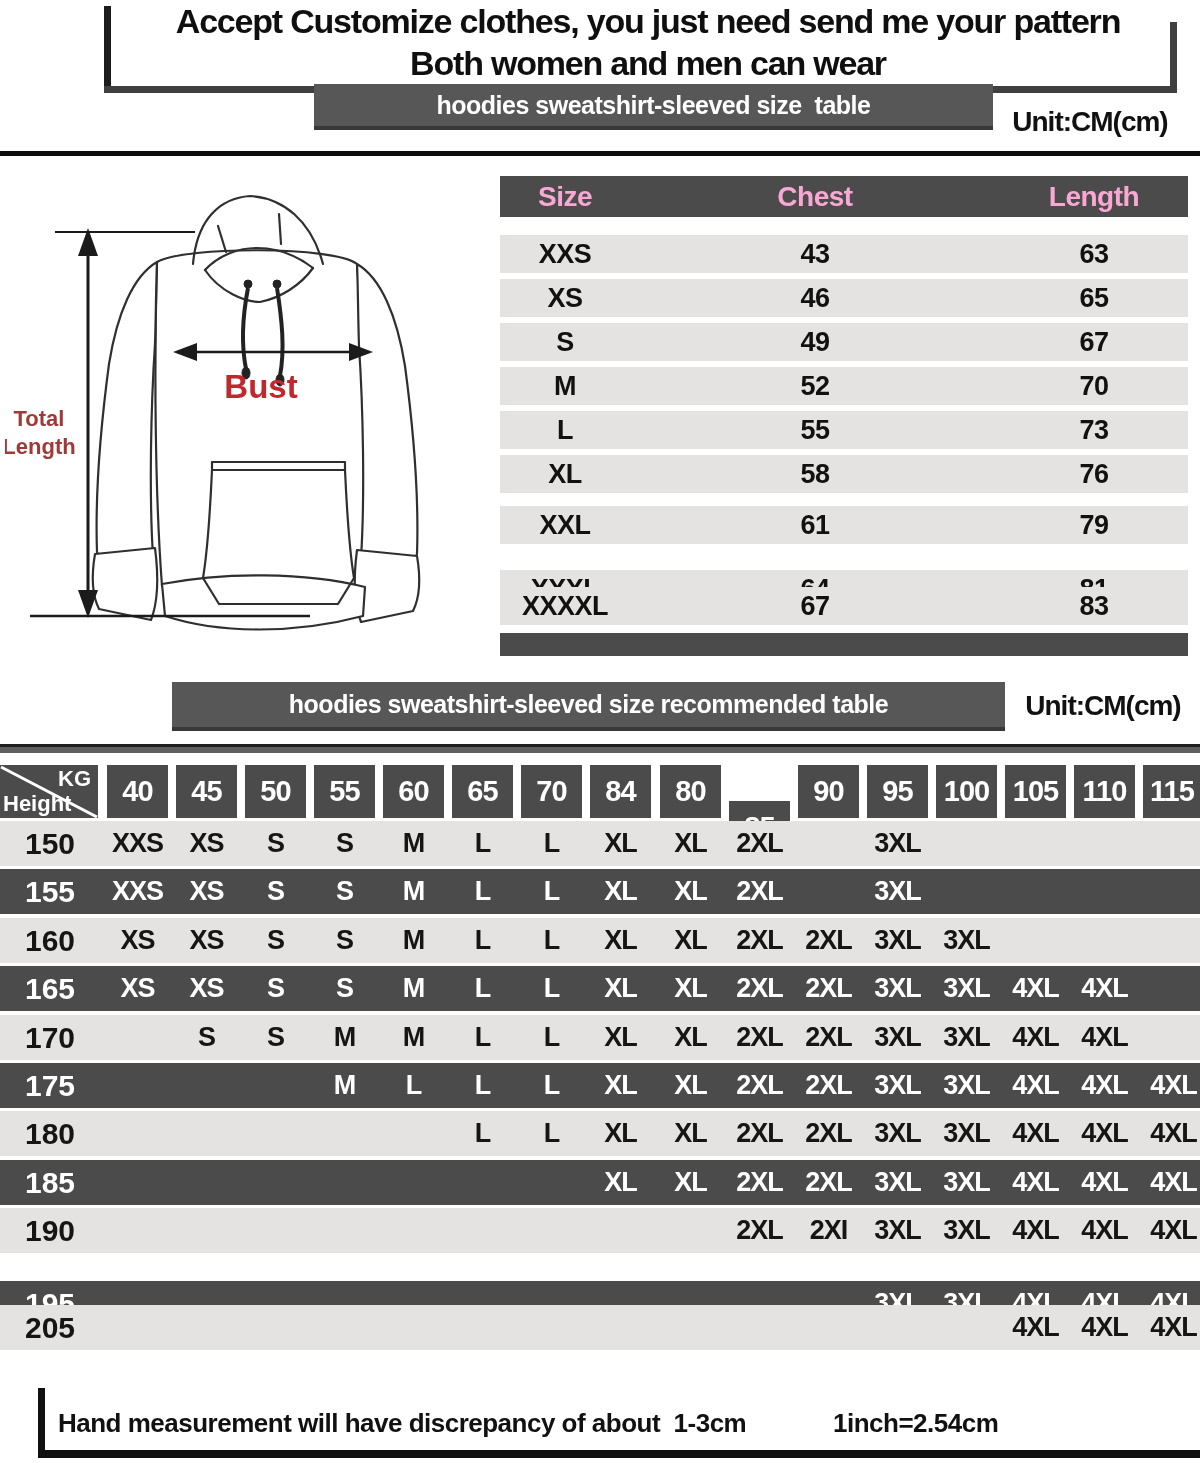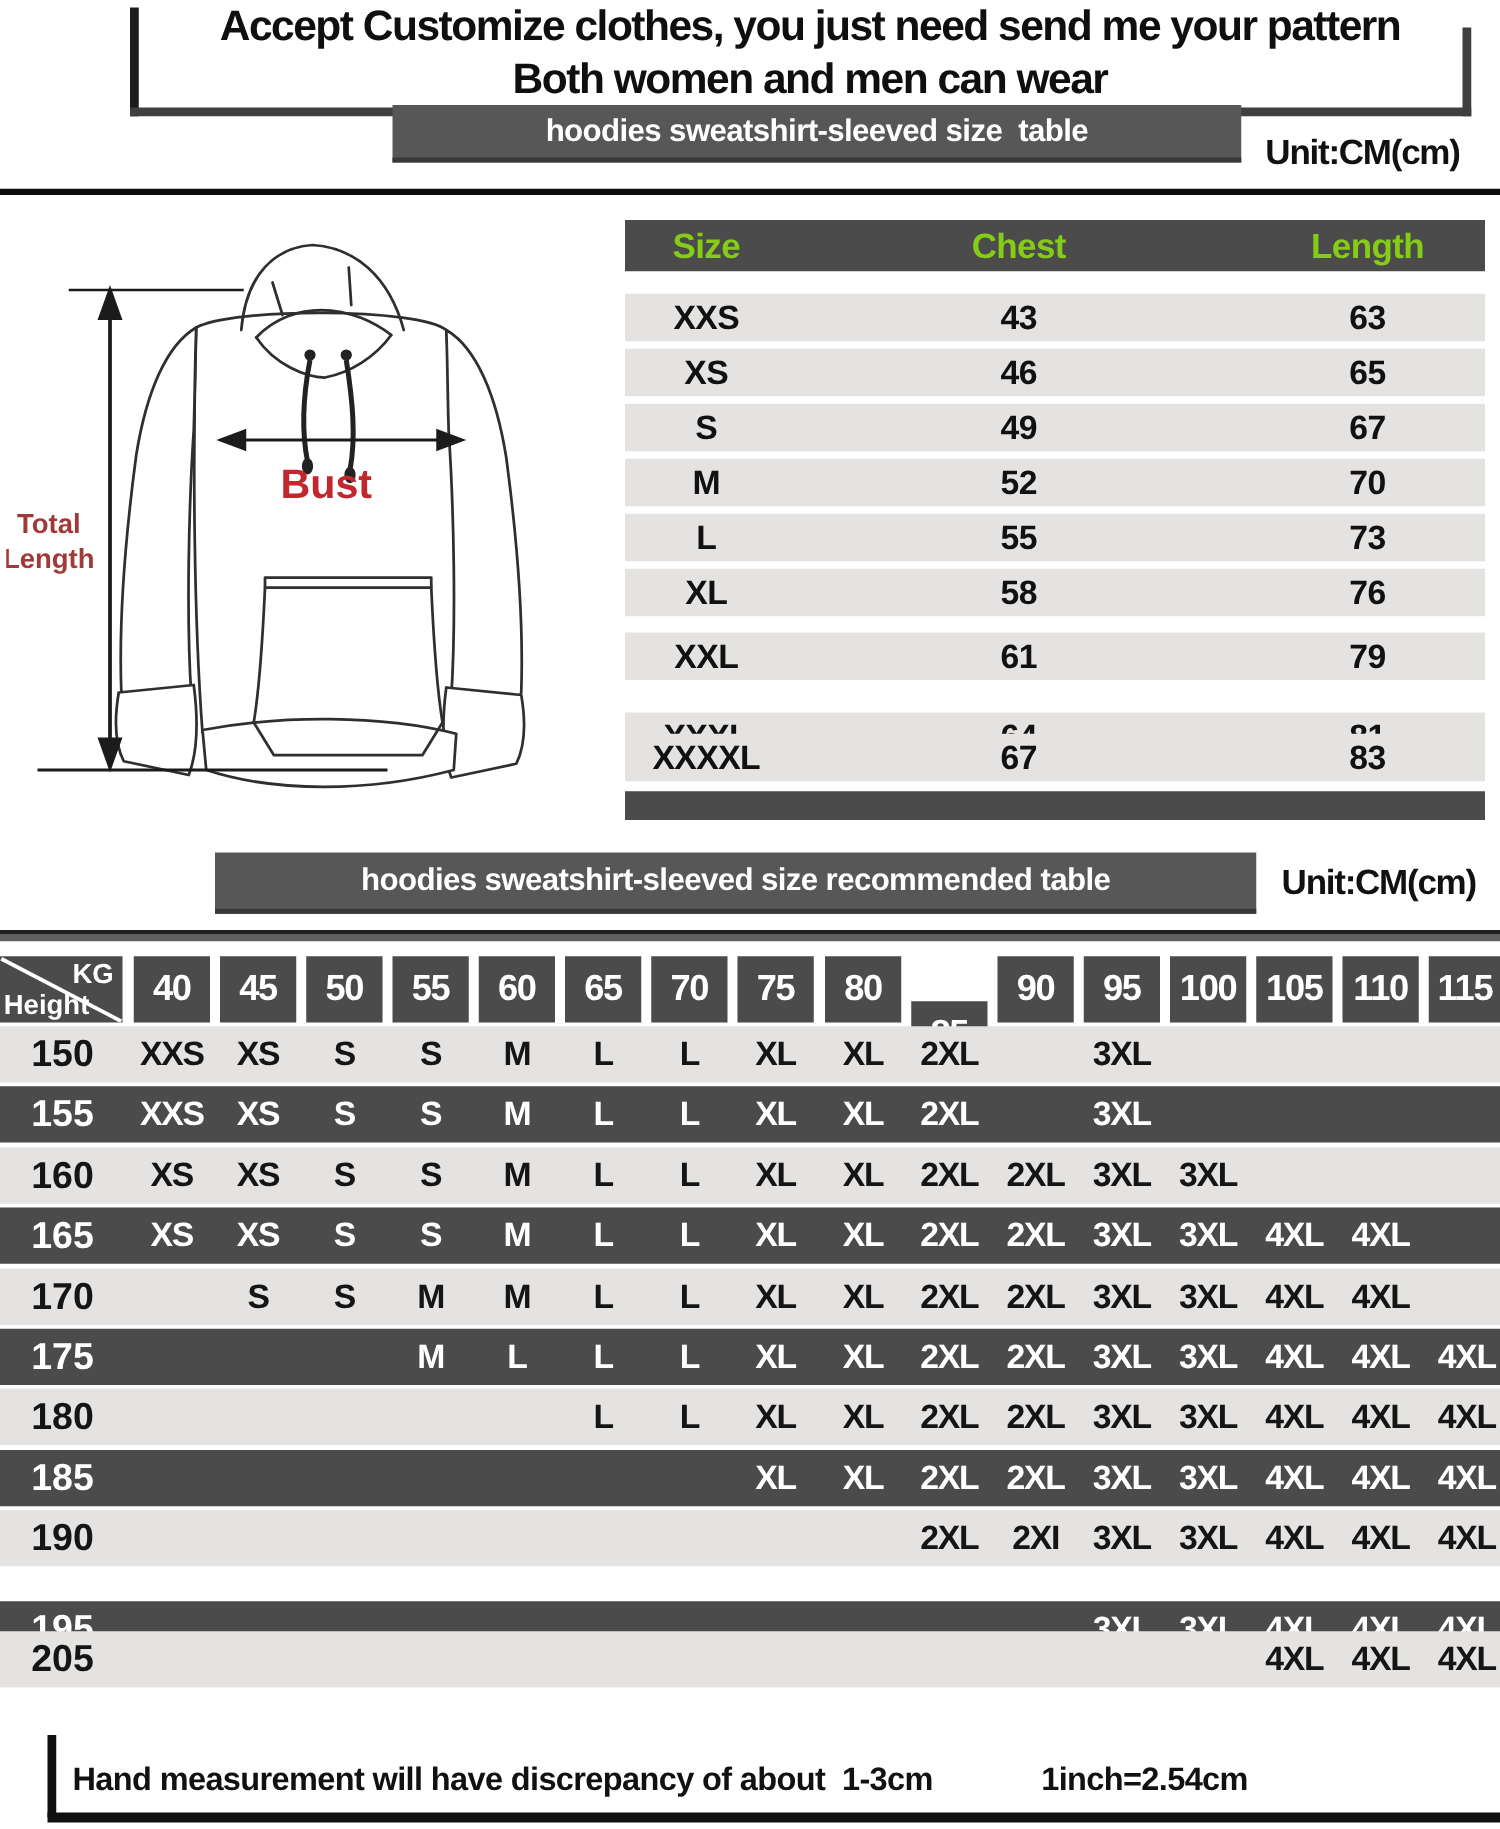--- a/index.html
+++ b/index.html
@@ -26,21 +26,21 @@
   .unit{position:absolute;font-weight:bold;font-size:28px;letter-spacing:-1px;white-space:nowrap;}
 
   .divider-black{position:absolute;left:0;width:1200px;background:#0d0d0d;}
   .divider-gray{position:absolute;left:0;width:1200px;
                 background:linear-gradient(#1f1f1f 0 36%,#5f5f5f 36% 100%);}
 
   
   .size-table{position:absolute;left:500px;top:176px;width:688px;}
   .st-grid{display:grid;grid-template-columns:130px 370px 188px;text-align:center;align-items:center;}
   .st-header{position:absolute;left:0;top:0;width:688px;height:41px;background:var(--dark);
-             color:#84cc16;font-weight:bold;font-size:28px;letter-spacing:-0.5px;}
+             color:#f9a8d4;font-weight:bold;font-size:28px;letter-spacing:-0.5px;}
   .st-row{position:absolute;left:0;width:688px;height:38px;background:var(--light-row);
           font-weight:bold;font-size:27px;letter-spacing:-0.5px;}
   .st-footer{position:absolute;left:0;top:457px;width:688px;height:23px;background:var(--dark);}
 
   
   .rt{position:absolute;left:0;top:765px;width:1200px;height:590px;}
   .rt-corner{position:absolute;left:0;top:0;width:98px;height:53px;background:var(--dark);color:#fff;}
   .rt-corner .kg{position:absolute;right:7px;top:1px;font-size:22px;font-weight:bold;}
   .rt-corner .height{position:absolute;left:3px;bottom:1px;font-size:22px;font-weight:bold;}
   .rt-hcell{position:absolute;top:0;height:53px;line-height:53px;background:var(--dark);color:#fff;
@@ -194,21 +194,21 @@
       <span class="height">Height</span>
     </div>
     <div>
         <div class="rt-hcell" style="left: 107px; width: 61px;">40</div>
         <div class="rt-hcell" style="left: 176px; width: 61px;">45</div>
         <div class="rt-hcell" style="left: 245px; width: 61px;">50</div>
         <div class="rt-hcell" style="left: 314px; width: 61px;">55</div>
         <div class="rt-hcell" style="left: 383px; width: 61px;">60</div>
         <div class="rt-hcell" style="left: 452px; width: 61px;">65</div>
         <div class="rt-hcell" style="left: 521px; width: 61px;">70</div>
-        <div class="rt-hcell" style="left: 590px; width: 61px;">75</div>
+        <div class="rt-hcell" style="left: 590px; width: 61px;">84</div>
         <div class="rt-hcell" style="left: 660px; width: 61px;">80</div>
         <div class="rt-hcell" style="left: 729px; width: 61px; margin-top: 36px;">85</div>
         <div class="rt-hcell" style="left: 798px; width: 61px;">90</div>
         <div class="rt-hcell" style="left: 867px; width: 61px;">95</div>
         <div class="rt-hcell" style="left: 936px; width: 61px;">100</div>
         <div class="rt-hcell" style="left: 1005px; width: 61px;">105</div>
         <div class="rt-hcell" style="left: 1074px; width: 61px;">110</div>
         <div class="rt-hcell" style="left: 1143px; width: 58px;">115</div>
       </div>
     <div>

